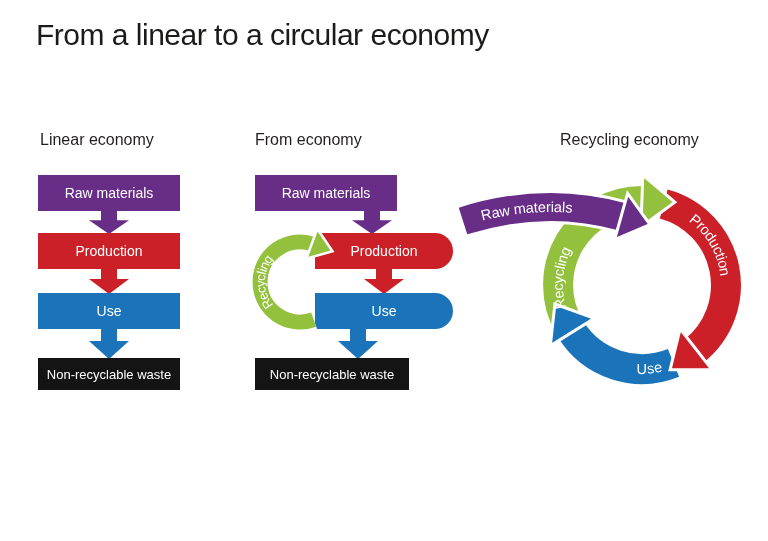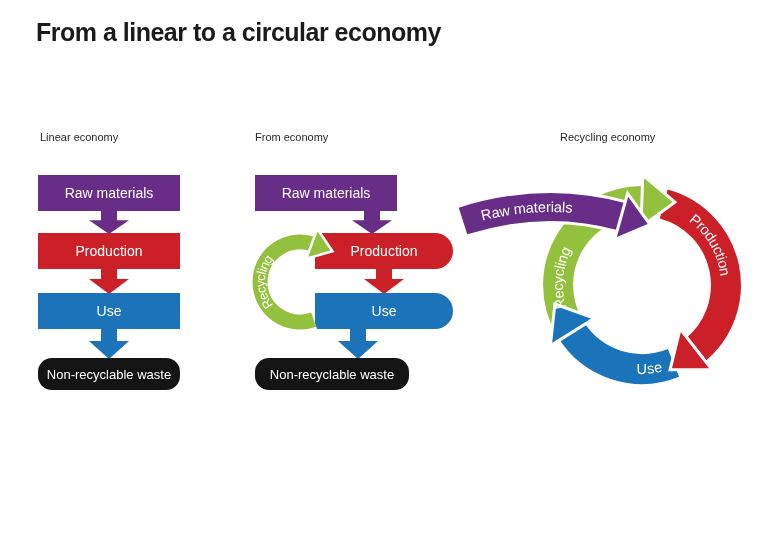--- a/index.html
+++ b/index.html
@@ -3,35 +3,35 @@
 <meta charset="utf-8">
 <style>
   * { margin:0; padding:0; box-sizing:border-box; }
   html,body { background:#ffffff; }
   body {
     width:768px; height:541px; position:relative; overflow:hidden;
     font-family:"Liberation Sans", sans-serif; color:#231f20;
   }
   .title {
     position:absolute; left:36px; top:18px;
-    font-size:25px; font-weight:bold; letter-spacing:-0.5px; color:#1c1b1a;
+    font-size:30px; font-weight:normal; letter-spacing:-0.5px; color:#1c1b1a;
   }
-  .panel-heading { position:absolute; font-size:11px; color:#231f20; }
+  .panel-heading { position:absolute; font-size:16px; color:#231f20; }
   .h-linear   { left:40px;  top:131px; }
   .h-reuse    { left:255px; top:131px; }
   .h-circular { left:560px; top:131px; }
 
   .box {
     position:absolute; display:flex; align-items:center; justify-content:center;
     color:#fff; font-size:14px; white-space:nowrap;
   }
   .purple { background:#682d87; }
   .red    { background:#cb2027; }
   .blue   { background:#1b74b9; }
-  .black  { background:#141414;border-radius:14px; }
+  .black  { background:#141414; }
 
   
   .lin-raw   { left:38px; top:175px; width:142px; height:36px; }
   .lin-prod  { left:38px; top:233px; width:142px; height:36px; }
   .lin-use   { left:38px; top:293px; width:142px; height:36px; }
   .lin-waste { left:38px; top:358px; width:142px; height:32px; font-size:13px; }
   .lin-a1 { left:87px; top:210px; width:44px; height:24px; }
   .lin-a2 { left:87px; top:268px; width:44px; height:26px; }
   .lin-a3 { left:87px; top:328px; width:44px; height:31px; }
 

